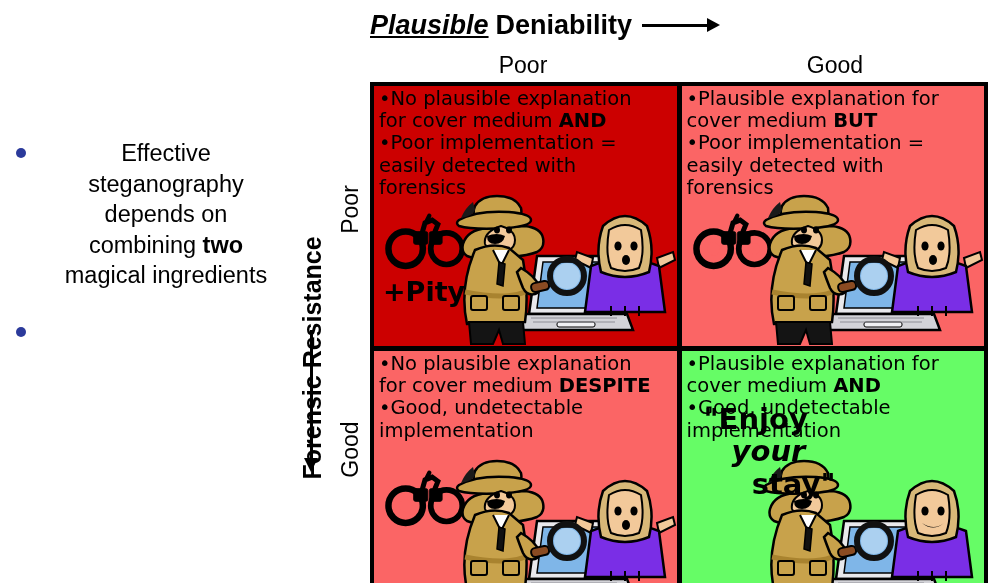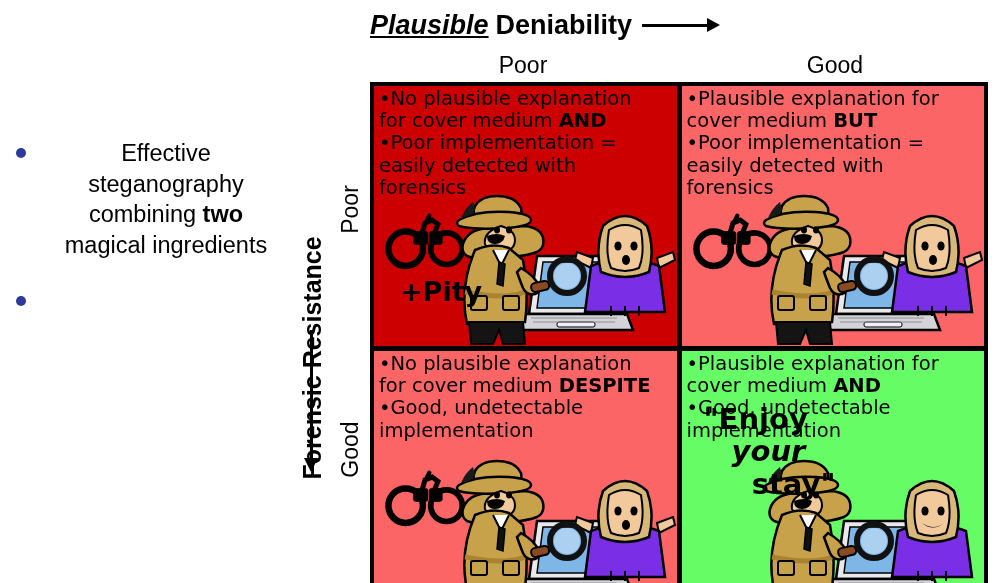--- a/index.html
+++ b/index.html
@@ -109,39 +109,39 @@
     font-size:19.5px;line-height:1.14;color:#000;
     z-index:3;
   }
   .cell-text .ln{white-space:nowrap;}
   .cell-text b{font-weight:bold;}
 
   .callout{
     position:absolute;z-index:4;font-weight:bold;color:#000;
     font-family:"DejaVu Sans", sans-serif;
   }
-  #pity-text{left:26px;top:190px;font-size:27px;}
+  #pity-text{left:9px;top:190px;font-size:27px;}
   #enjoy-text{left:12px;top:52px;font-size:29px;line-height:1.12;width:150px;text-align:center;}
   #enjoy-text .l1{display:block;text-align:left;padding-left:10px;}
   #enjoy-text .l2{display:block;text-align:center;font-style:italic;}
   #enjoy-text .l3{display:block;text-align:right;padding-right:8px;}
   .scene{position:absolute;bottom:0;right:2px;width:230px;height:150px;}
   .cuffs{position:absolute;left:8px;width:86px;height:58px;}
 
   svg{display:block;overflow:visible;}
 </style>
 </head>
 <body>
 
 <div class="stage">
 
   <div id="bullet-panel">
     <div class="bullet-item">
       <span class="dot" style="background: rgb(43, 58, 155);"></span>
-      <span class="txt"><div class="ln"><span>Effective</span></div><div class="ln"><span>steganography</span></div><div class="ln"><span>combining </span><b>two</b></div><div class="ln"><span>magical ingredients</span></div></span>
+      <span class="txt"><div class="ln"><span>Effective</span></div><div class="ln"><span>steganography</span></div><div class="ln"><span>depends on</span></div><div class="ln"><span>combining </span><b>two</b></div><div class="ln"><span>magical ingredients</span></div></span>
     </div>
     <div class="bullet-item">
       <span class="dot" style="background: rgb(43, 58, 155);"></span>
     </div>
   </div>
 
   <div id="x-axis-title">
     <span class="ital">Plausible</span>
     <span>Deniability</span>
     <span class="arrow-h">

